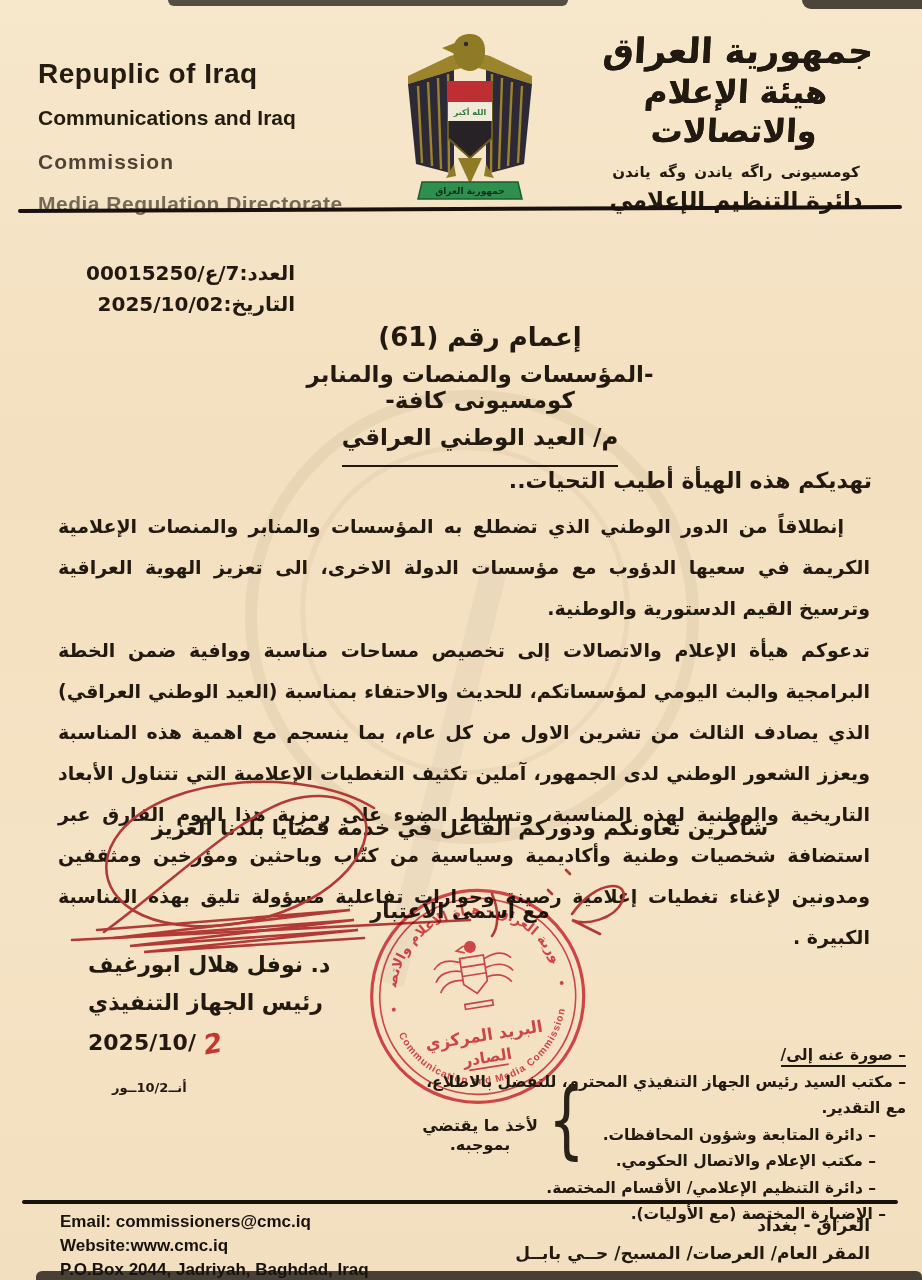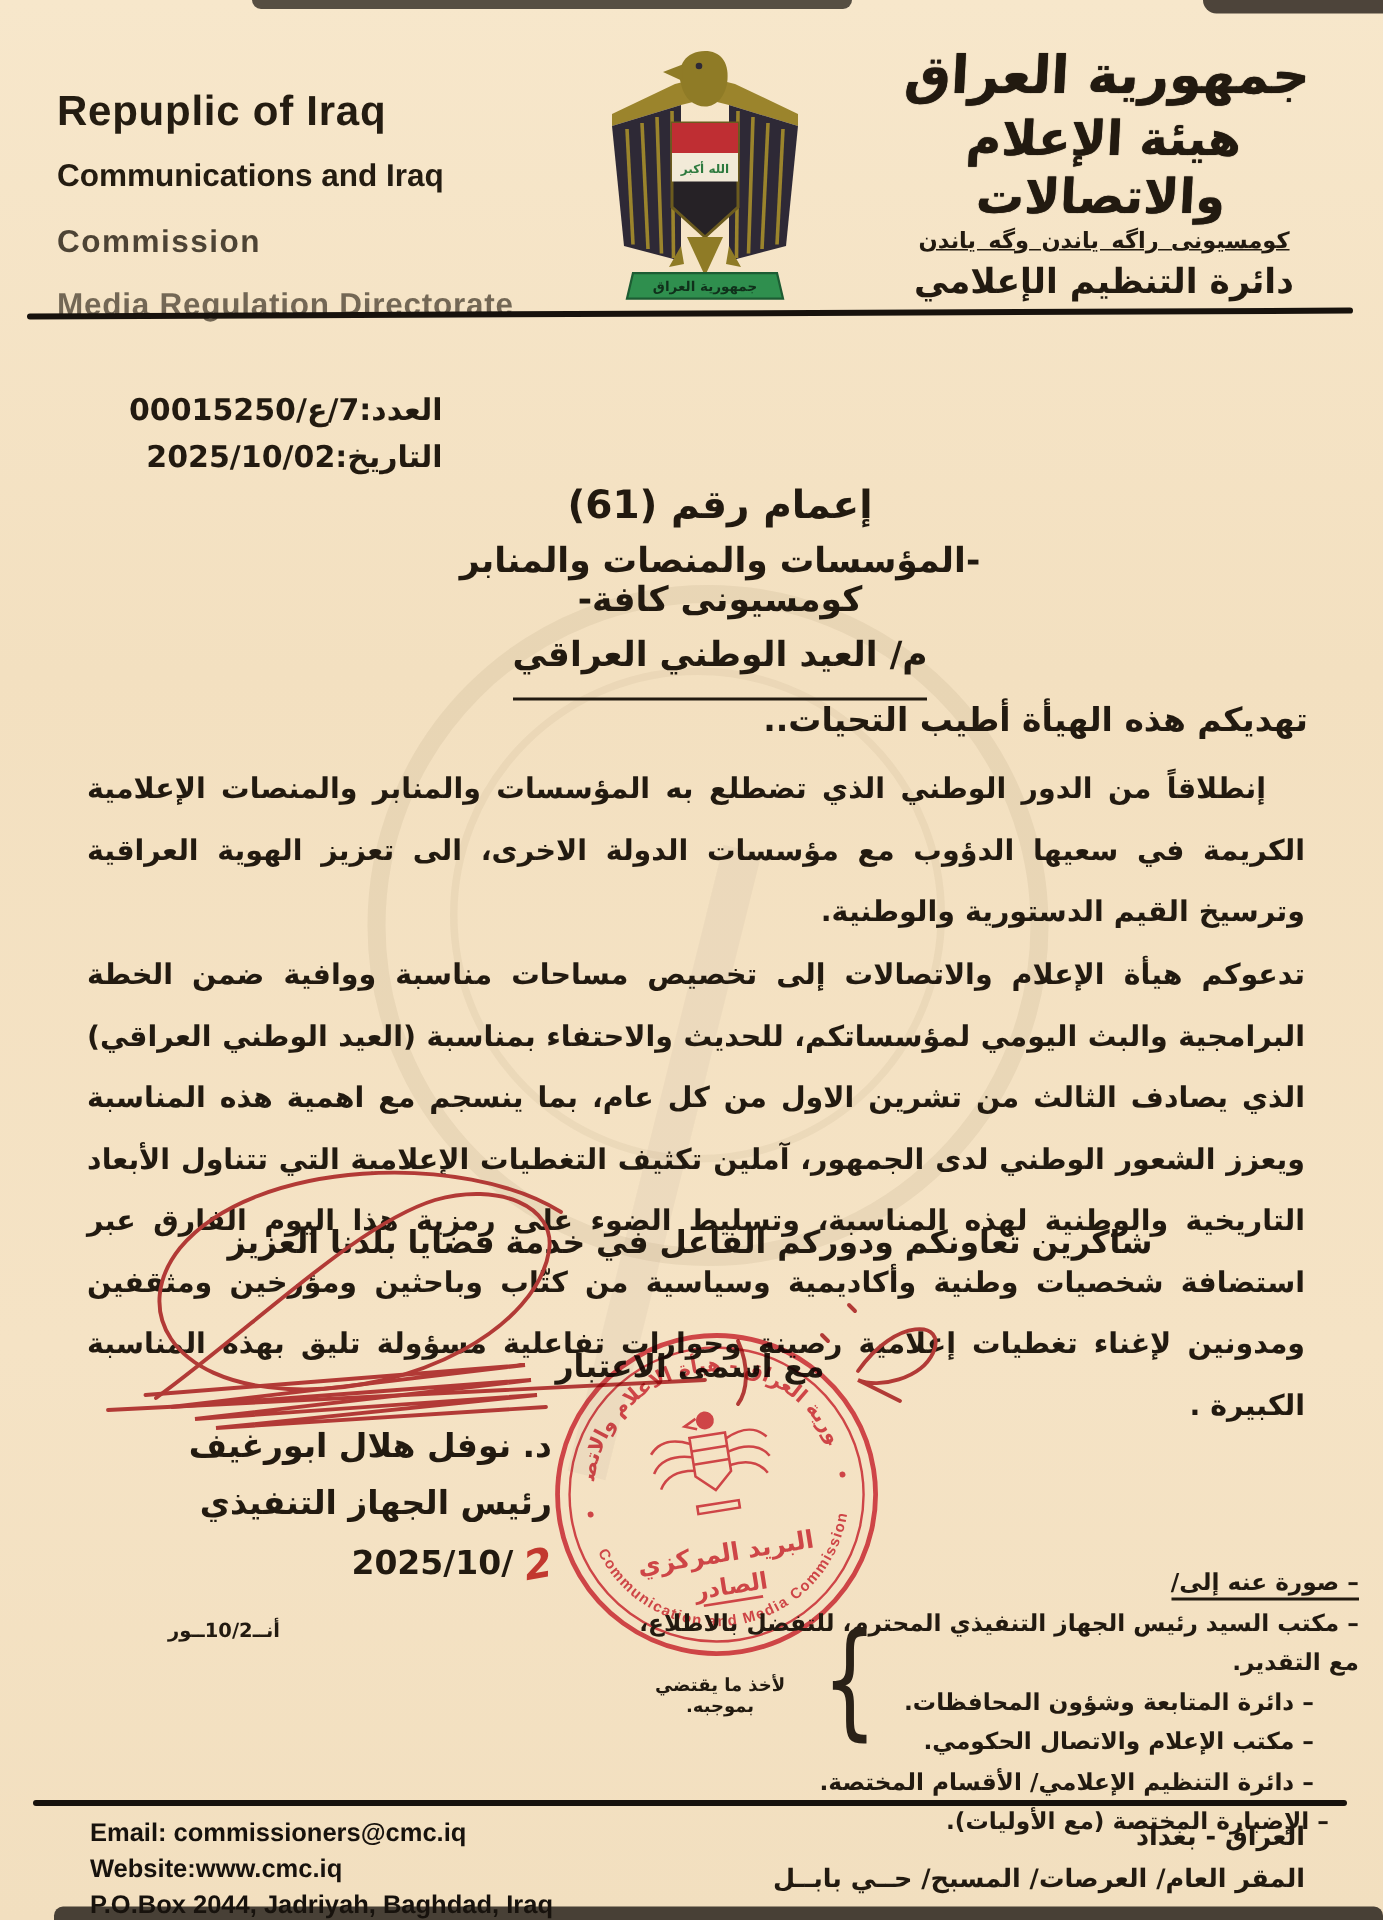--- a/index.html
+++ b/index.html
@@ -26,21 +26,21 @@
   .hdr-en .l1{font-size:28px;letter-spacing:.5px;}
   .hdr-en .l2{font-size:21px;margin-top:16px;}
   .hdr-en .l3{font-size:21px;margin-top:20px;opacity:.8;letter-spacing:1px;}
   .hdr-en .l4{font-size:21px;margin-top:18px;opacity:.62;letter-spacing:.5px;}
 
   .emblem{position:absolute;left:394px;top:26px;width:152px;height:186px;}
 
   .hdr-ar{position:absolute;right:18px;top:30px;width:336px;text-align:center;direction:rtl;font-weight:bold;}
   .hdr-ar .callig{font-size:35px;line-height:1.22;text-shadow:0 0 .6px #221a10;transform:skewX(-3deg);}
   .hdr-ar .callig .c2{font-size:32px;}
-  .hdr-ar .kurdish{font-size:15px;word-spacing:3px;text-decoration:underline;}
+  .hdr-ar .kurdish{font-size:15px;margin-top:12px;word-spacing:3px;}
   .hdr-ar .dir-ar{font-size:23px;margin-top:6px;letter-spacing:.5px;}
 
   .rule{position:absolute;background:#17120d;}
   .hdr-rule{left:18px;top:207px;width:884px;height:4px;transform:rotate(-.25deg);border-radius:2px;}
 
   
   .meta{position:absolute;left:95px;top:258px;width:200px;direction:rtl;text-align:right;
     font-size:20px;font-weight:bold;line-height:31px;white-space:nowrap;}
 
   
@@ -56,40 +56,40 @@
   .body-text p{margin:0;}
   .body-text .p1{text-indent:26px;}
   .body-text .p2{margin-top:1px;}
 
   .closing1{position:absolute;left:150px;top:816px;width:620px;text-align:center;direction:rtl;font-size:21px;font-weight:bold;}
   .closing2{position:absolute;left:150px;top:899px;width:620px;text-align:center;direction:rtl;font-size:21px;font-weight:bold;}
 
   
   .sig-scribble{position:absolute;left:52px;top:762px;width:610px;height:210px;pointer-events:none;}
 
-  .sig-block{position:absolute;left:88px;top:946px;width:280px;text-align:right;direction:rtl;
+  .sig-block{position:absolute;left:88px;top:946px;width:280px;text-align:left;direction:rtl;
     font-size:22px;font-weight:bold;line-height:38px;}
   .sig-date{direction:ltr;font-size:22px;}
   .hand-2{color:#c2382f;font-size:27px;font-style:italic;display:inline-block;transform:rotate(-10deg) translateY(3px);margin-left:7px;font-weight:bold;}
 
   
   .stamp{position:absolute;left:366px;top:884px;width:228px;height:228px;transform:rotate(-9deg);
     mix-blend-mode:multiply;opacity:.93;pointer-events:none;}
 
   
   .copy-list{position:absolute;right:16px;top:1042px;width:500px;direction:rtl;text-align:right;
     font-size:15.5px;font-weight:bold;line-height:26.5px;}
   .copy-list .heading span{border-bottom:2px solid #221a10;padding-bottom:1px;}
   .copy-list .indent{padding-right:30px;}
   .copy-list .indent-sm{padding-right:20px;}
 
   .brace{position:absolute;left:548px;top:1086px;font-size:58px;font-weight:normal;color:#2a2117;
     transform:scale(1,1.45);font-family:"DejaVu Sans",sans-serif;}
   .brace-note{position:absolute;left:412px;top:1116px;width:136px;direction:rtl;text-align:center;
-    font-size:12px;font-weight:bold;}
+    font-size:16px;font-weight:bold;}
 
   .archive-note{position:absolute;left:112px;top:1080px;direction:rtl;font-size:13px;font-weight:bold;}
 
   
   .ftr-rule{left:22px;top:1200px;width:876px;height:4px;border-radius:2px;}
   .ftr-en{position:absolute;left:60px;top:1210px;font-family:"Liberation Sans",sans-serif;
     font-weight:bold;font-size:17px;line-height:24px;color:#17120d;}
   .ftr-ar{position:absolute;right:52px;top:1211px;direction:rtl;text-align:right;
     font-size:17px;font-weight:bold;line-height:28px;}
 </style>

